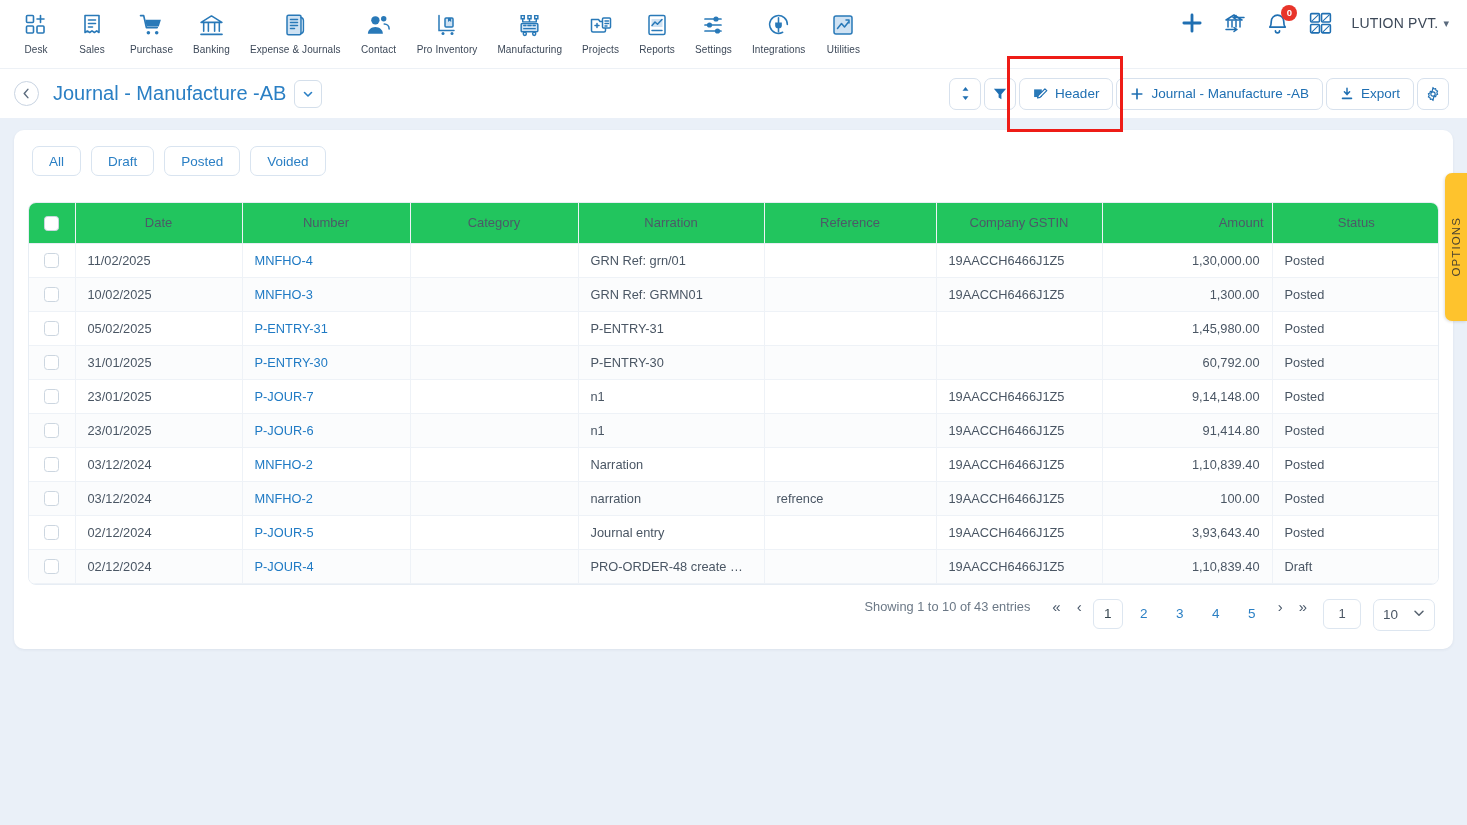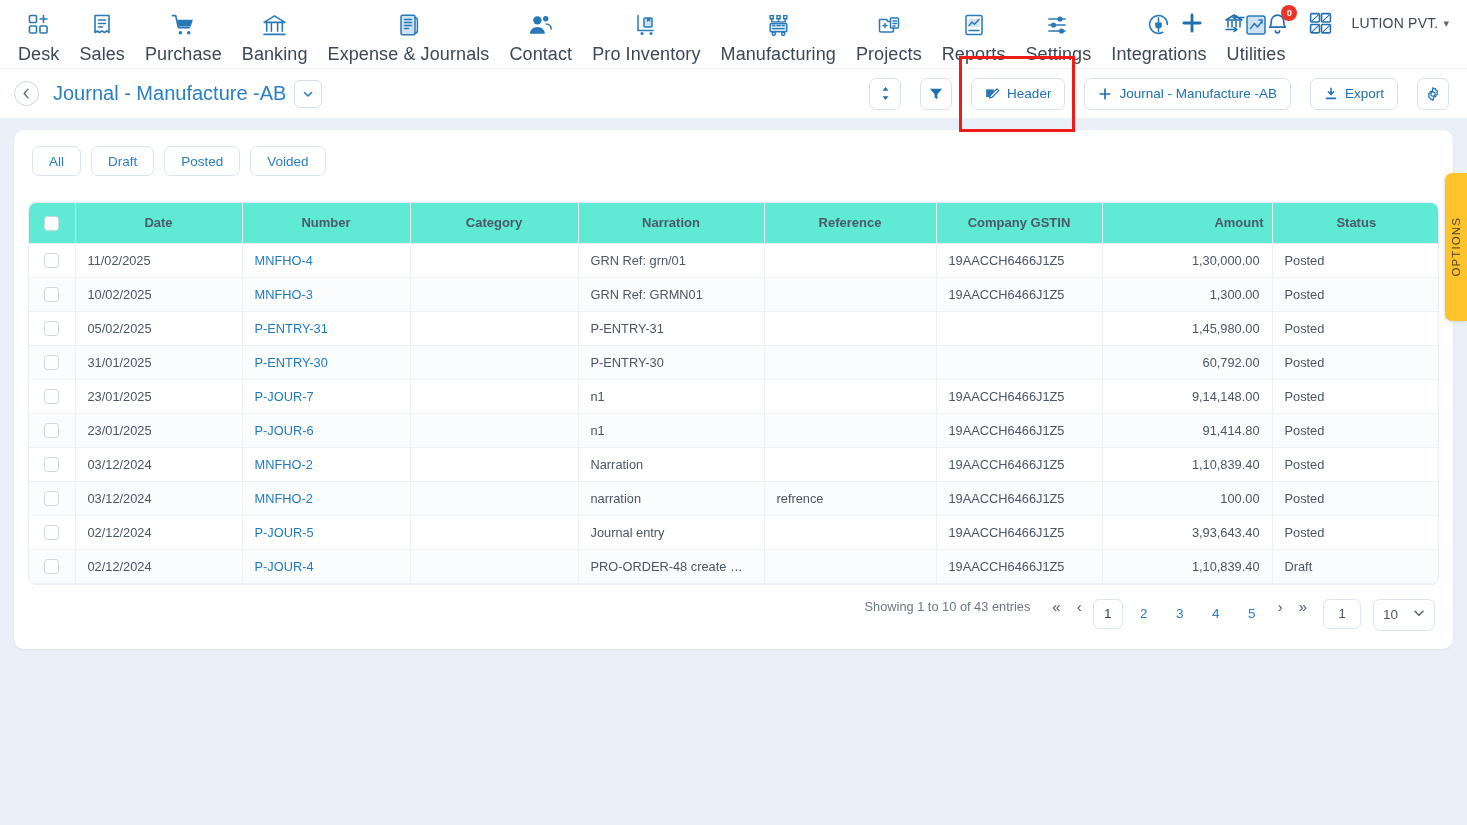--- a/index.html
+++ b/index.html
@@ -26,21 +26,21 @@
     width: auto;
     min-width: 56px;
     padding: 2px 10px 0 10px;
     display: flex;
     flex-direction: column;
     align-items: center;
     cursor: pointer;
   }
   .nav-icon { height: 30px; display: flex; align-items: center; justify-content: center; }
   .nav-label {
-    font-size: 18px;
+    font-size: 10px;
     color: #3c4858;
     margin-top: 4px;
     white-space: nowrap;
     letter-spacing: 0.1px;
   }
 
   .nav-right {
     position: absolute;
     right: 18px; top: 10px;
     display: flex;
@@ -104,21 +104,21 @@
     display: flex; align-items: center; justify-content: center;
     color: #2a7fc4;
     font-size: 12px;
     cursor: pointer;
     background: #fff;
   }
   .tb-actions {
     margin-left: auto;
     display: flex;
     align-items: center;
-    gap: 19px;
+    gap: 3px;
     border-radius: 12px;
   }
   .tbtn {
     height: 32px;
     border: 1px solid #d7e1ed;
     border-radius: 7px;
     background: #fff;
     display: flex; align-items: center; justify-content: center;
     gap: 7px;
     padding: 0 13px;
@@ -170,23 +170,23 @@
   .tablecard {
     margin: 8px 14px 0 14px;
     background: #fff;
     border: 1px solid #e7edf4;
     border-radius: 8px;
     overflow: hidden;
   }
 
   table { width: 100%; border-collapse: collapse; table-layout: fixed; }
   thead th {
-    background: #5eead4;
+    background: #22c55e;
     font-size: 13px;
-    font-weight: 700;
+    font-weight: 400;
     color: #4c5a68;
     height: 40px;
     border-bottom: 1px solid #e7edf4;
     border-right: 1px solid #eef2f7;
     text-align: center;
     padding: 0 8px;
   }
   thead th:last-child { border-right: none; }
   tbody td {
     height: 34px;

